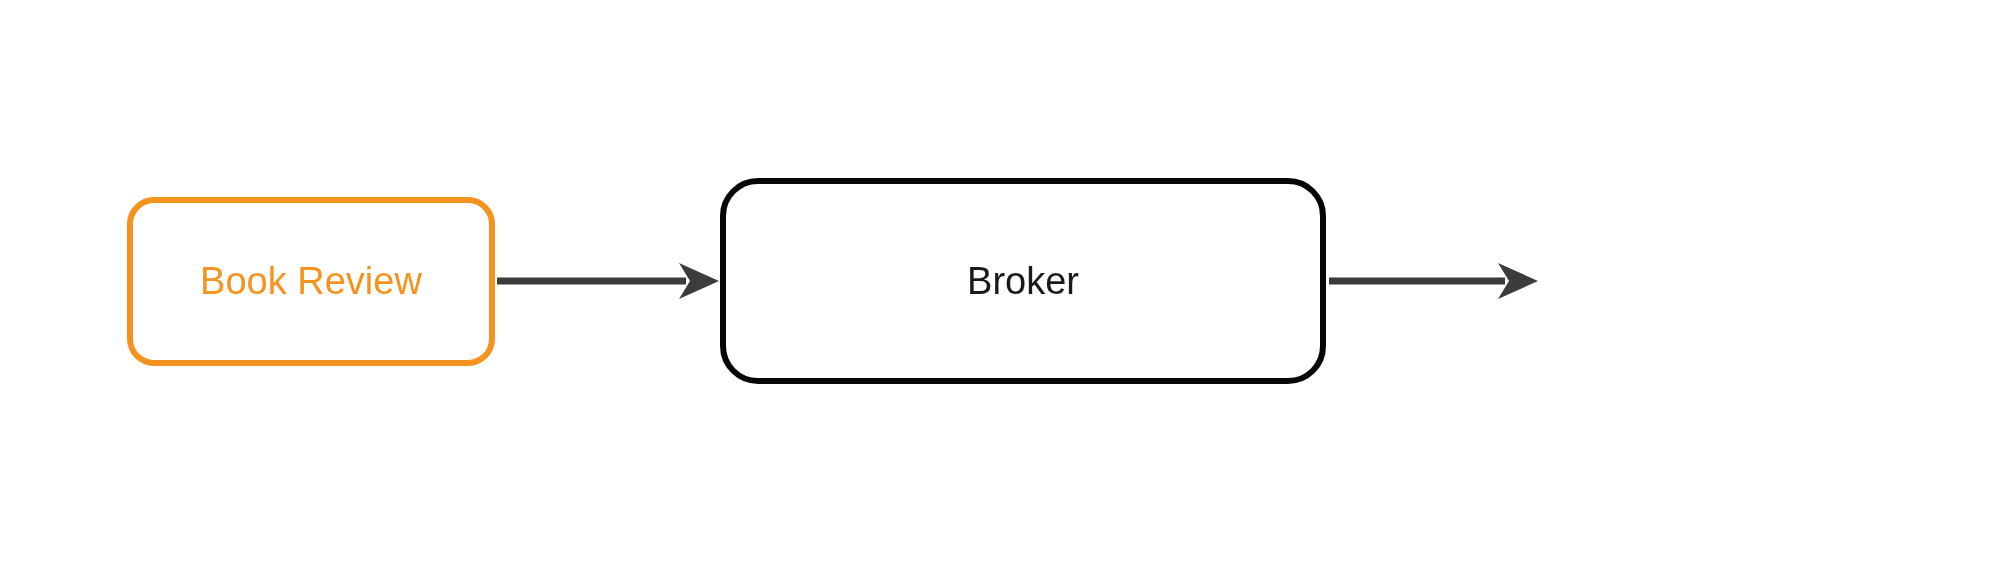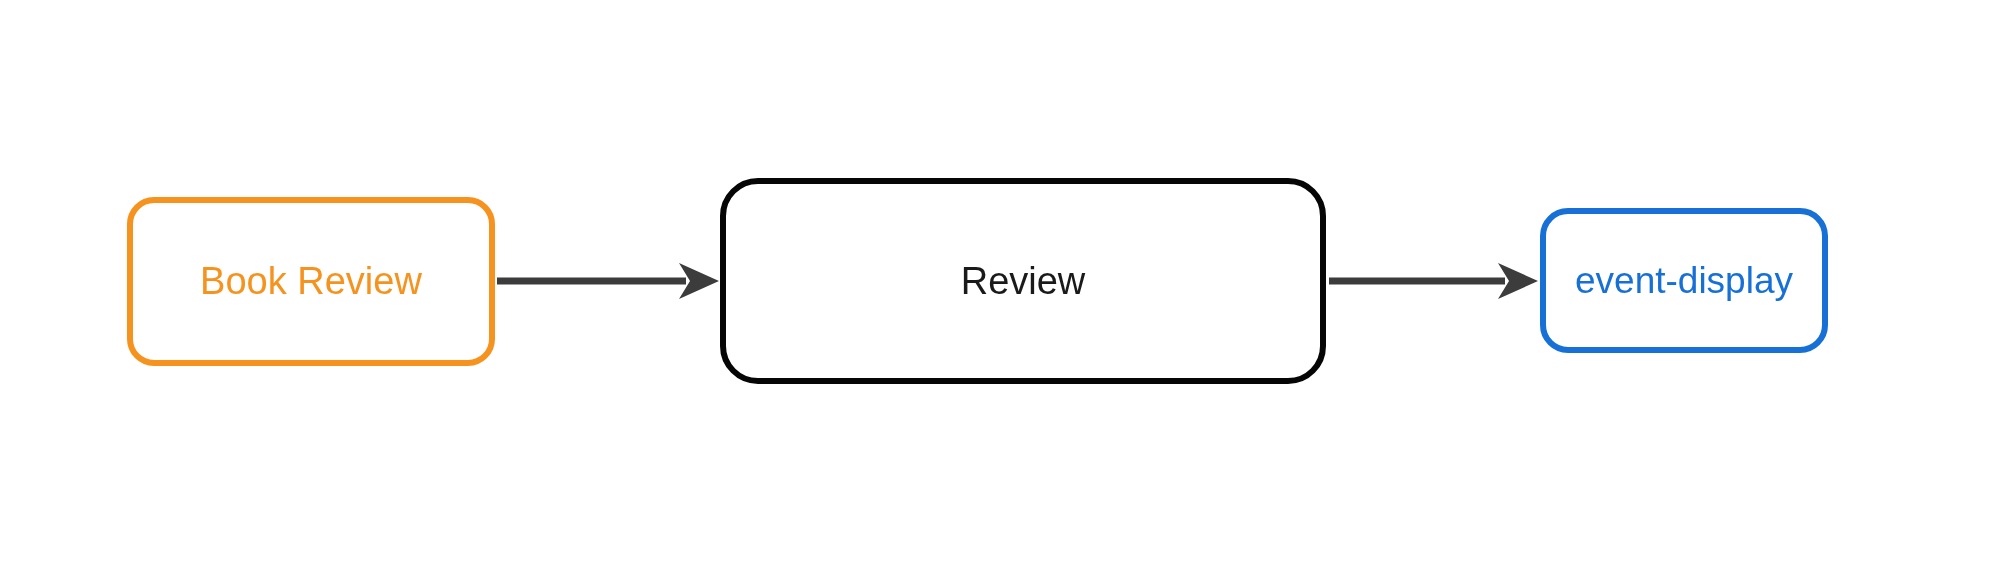--- a/index.html
+++ b/index.html
@@ -93,20 +93,17 @@
       <line class="edge-line" x1="1329" y1="281" x2="1505" y2="281"></line>
       <polygon class="edge-head" points="1498,263 1538,281 1498,299 1509,281"></polygon>
     </g>
   </svg>
 
   <div class="node node-broker">
     <span class="line">Book Review</span>
   </div>
 
   <div class="node node-trigger">
-    <span class="line">Review</span>
+    <span class="line">Broker</span>
   </div>
 
-  <div class="node node-sink">
-    <span class="line">event-display</span>
-  </div>
 
 </div>
 
 </body></html>

